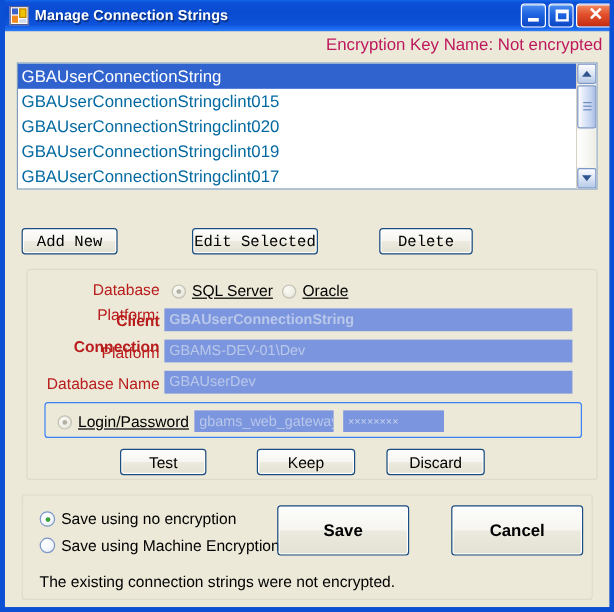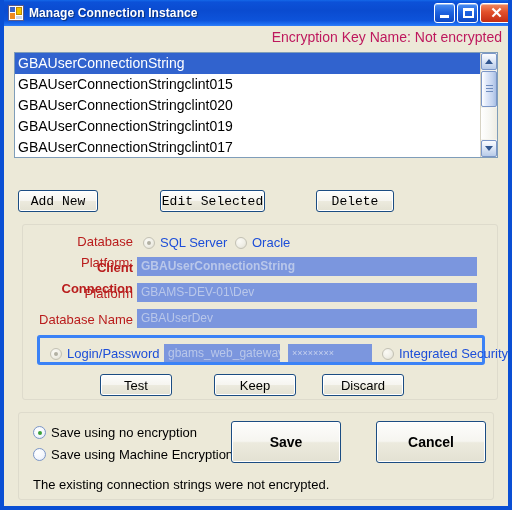--- a/index.html
+++ b/index.html
@@ -140,21 +140,21 @@
   .lb-items {
     position: absolute;
     left: 0; top: 0;
     right: 17px;
     bottom: 0;
   }
   .lb-item {
     height: 21px;
     line-height: 21px;
     font-size: 14px;
-    color: #000000;
+    color: #0369a1;
     padding-left: 3px;
     white-space: nowrap;
     overflow: hidden;
   }
   .lb-item.sel {
     background: #3163ce;
     color: #ffffff;
   }
 
   
@@ -304,29 +304,29 @@
     width: 4px; height: 4px;
     border-radius: 50%;
     background: #2f9e2f;
   }
   .rb.disabled {
     background: radial-gradient(circle at 35% 32%, #fbfaf5 0%, #efeee6 55%, #dcdacb 100%);
     border-color: #c3c1b4;
   }
   .rb.disabled.on::after { background: #b2b0a3; }
   .radio .rl { color: #000000; }
-  .radio.dim .rl { color: #1d4ed8; }
+  .radio.dim .rl { color: #000000; text-decoration: underline; }
 
   
   .login-box {
     position: absolute;
     left: 14px; top: 110px;
     width: 448px;
     height: 30px;
-    border: 3px solid #3b82f6;
+    border: 1px solid #3b82f6;
     border-radius: 3px;
     box-sizing: border-box;
   }
   .login-field {
     position: absolute;
     height: 18px;
     background: #7b96de;
     font-size: 12px;
     color: #b9c7ea;
     line-height: 18px;
@@ -372,21 +372,21 @@
 
 <div class="window">
 
   <div class="titlebar">
     <span class="app-icon">
       <i class="i1"></i>
         <i class="i2"></i>
         <i class="i3"></i>
         <i class="i4"></i>
     </span>
-    <span class="title-text">Manage Connection Instance</span>
+    <span class="title-text">Manage Connection Strings</span>
     <span class="win-buttons">
       <span class="win-btn">
         <span class="glyph-min"></span>
       </span>
       <span class="win-btn">
         <span class="glyph-max"></span>
       </span>
       <span class="win-btn close">
         <span class="glyph-close">✕</span>
       </span>
@@ -458,24 +458,20 @@
         <span class="field">GBAUserDev</span>
       </div>
 
       <div class="login-box">
         <span class="radio dim" style="left:10px; top:8px;">
           <span class="rb disabled on"></span>
           <span class="rl">Login/Password</span>
         </span>
         <span class="login-field" style="left:124px; top:6px; width:116px;">gbams_web_gateway</span>
         <span class="login-field" style="left:248px; top:6px; width:84px; font-size:9px; color:#c6d1ee;">××××××××</span>
-        <span class="radio dim" style="left:342px; top:8px;">
-          <span class="rb disabled"></span>
-          <span class="rl">Integrated Security</span>
-        </span>
       </div>
     </div>
 
     <div class="btn btn-test">Test</div>
     <div class="btn btn-keep">Keep</div>
     <div class="btn btn-discard">Discard</div>
 
     <div class="bottom-panel">
       <span class="radio enc-radio-1">
         <span class="rb on"></span>

